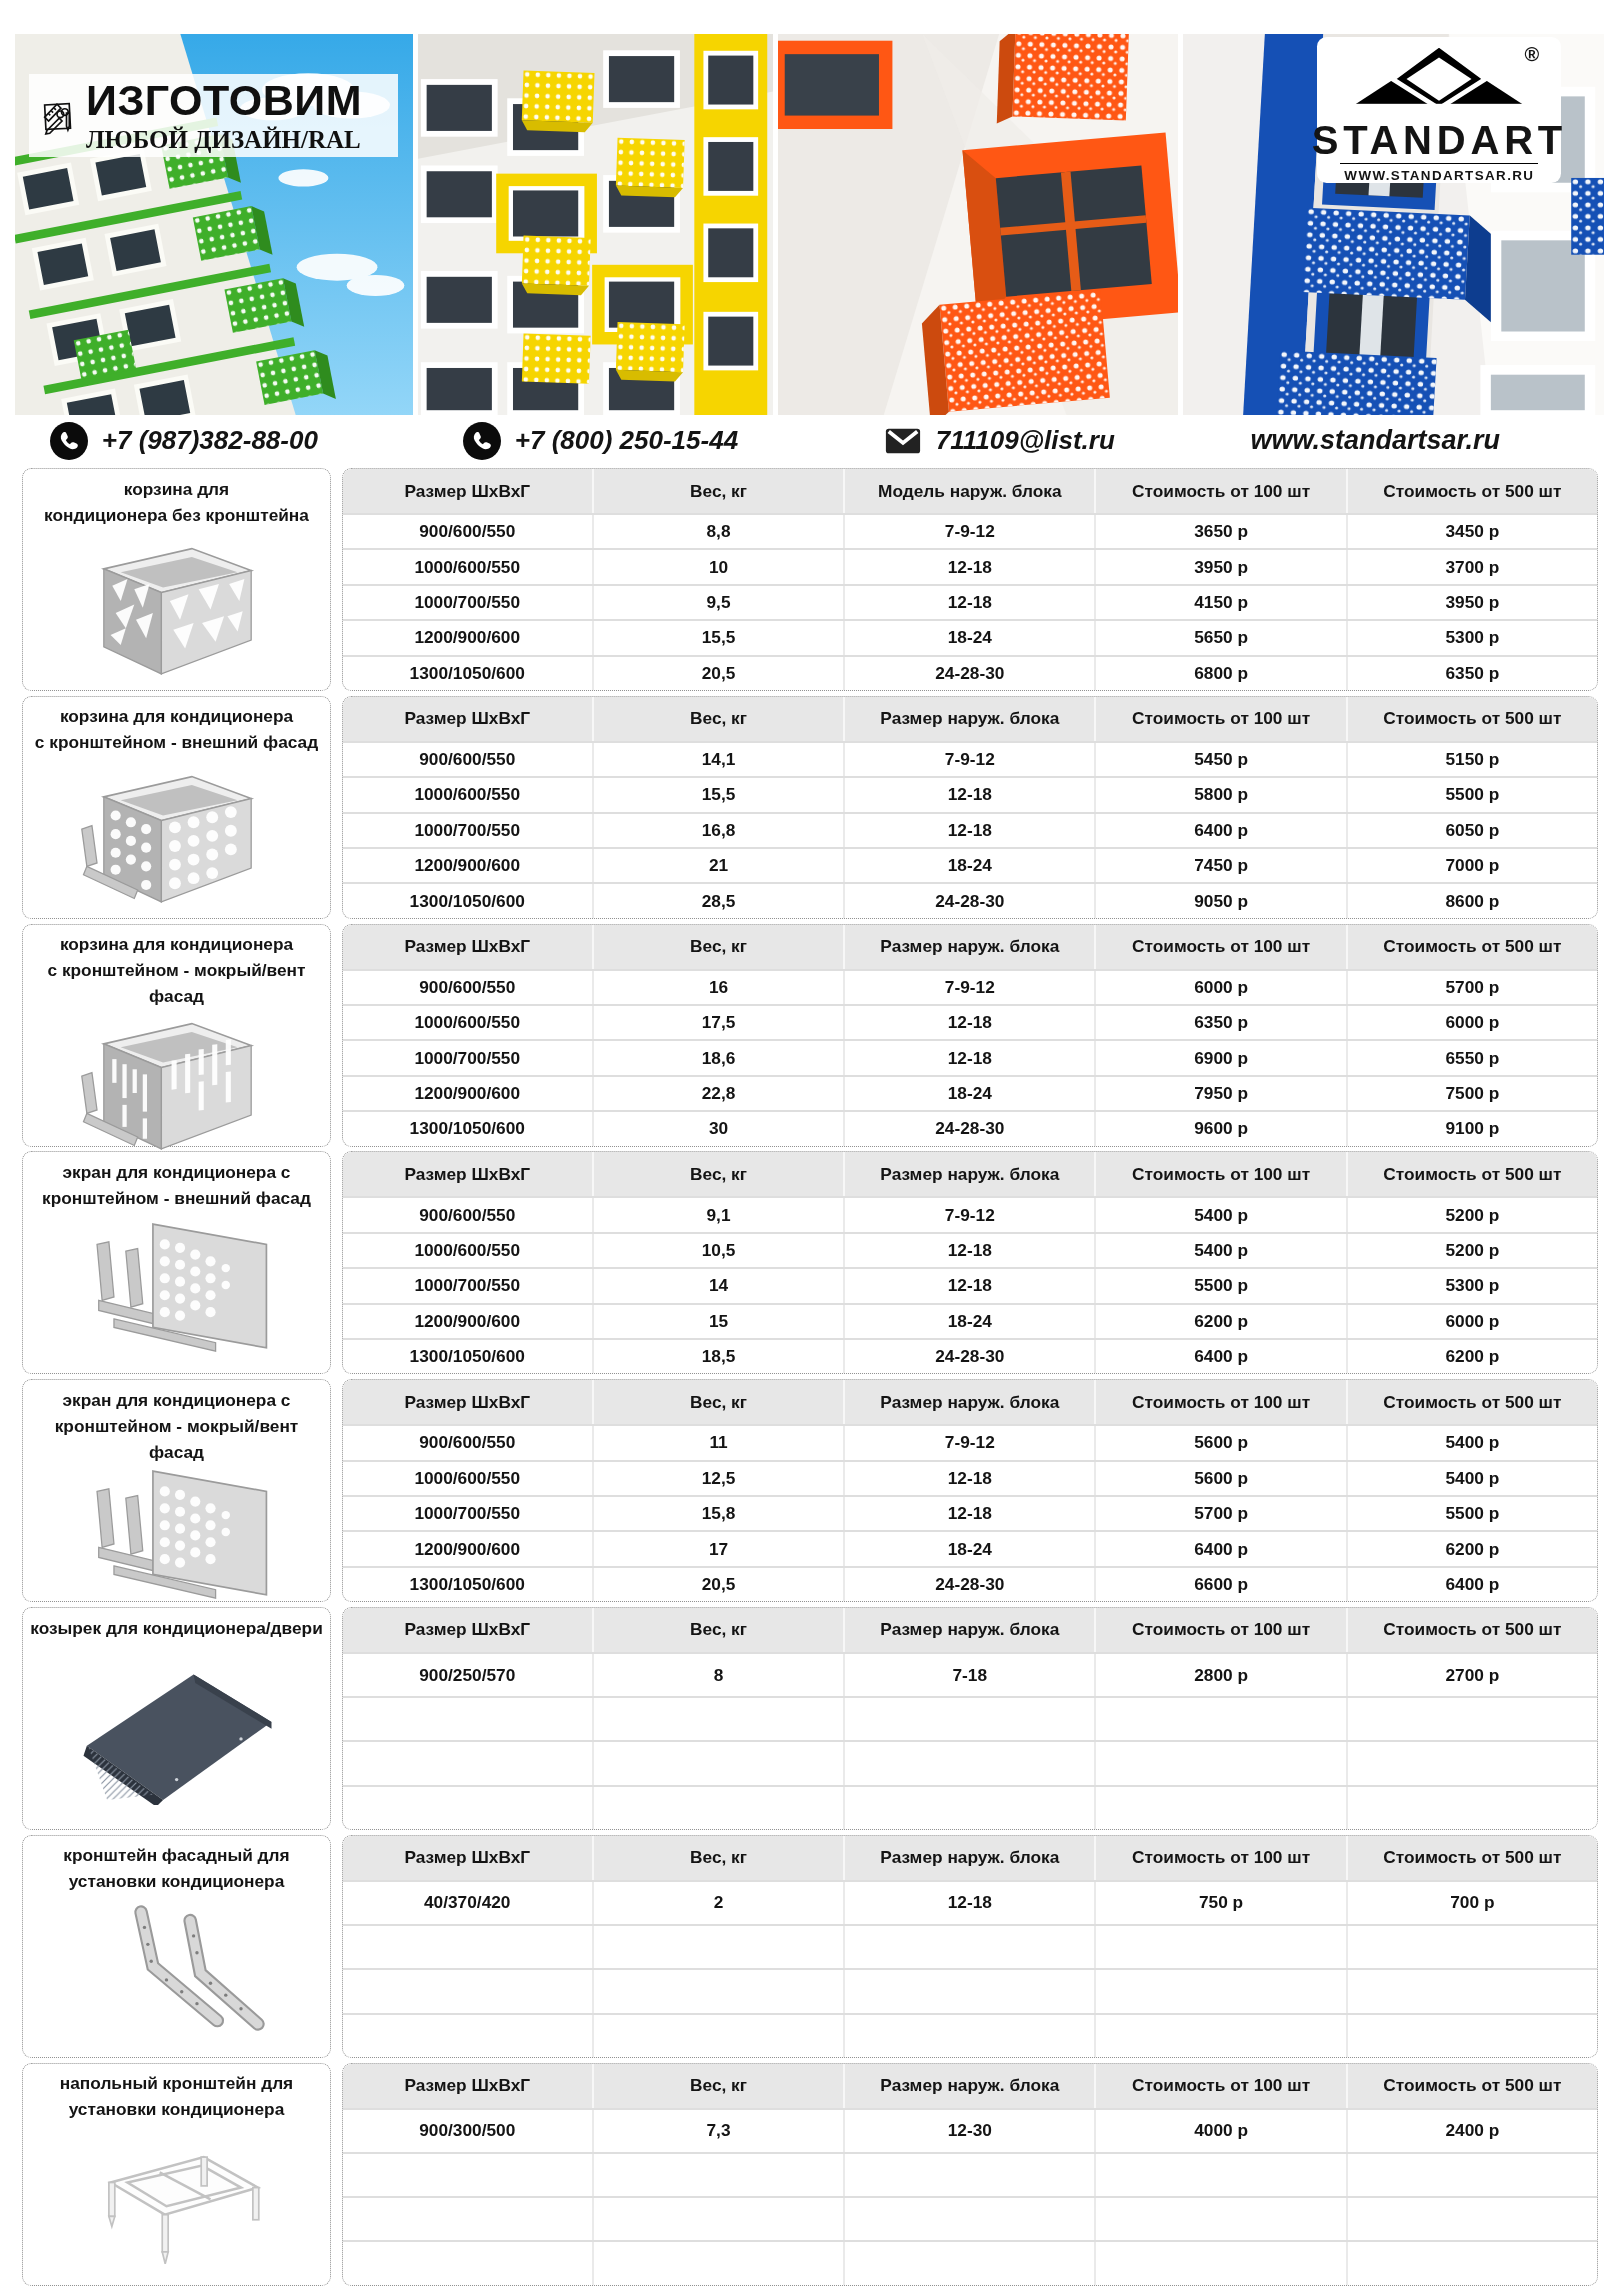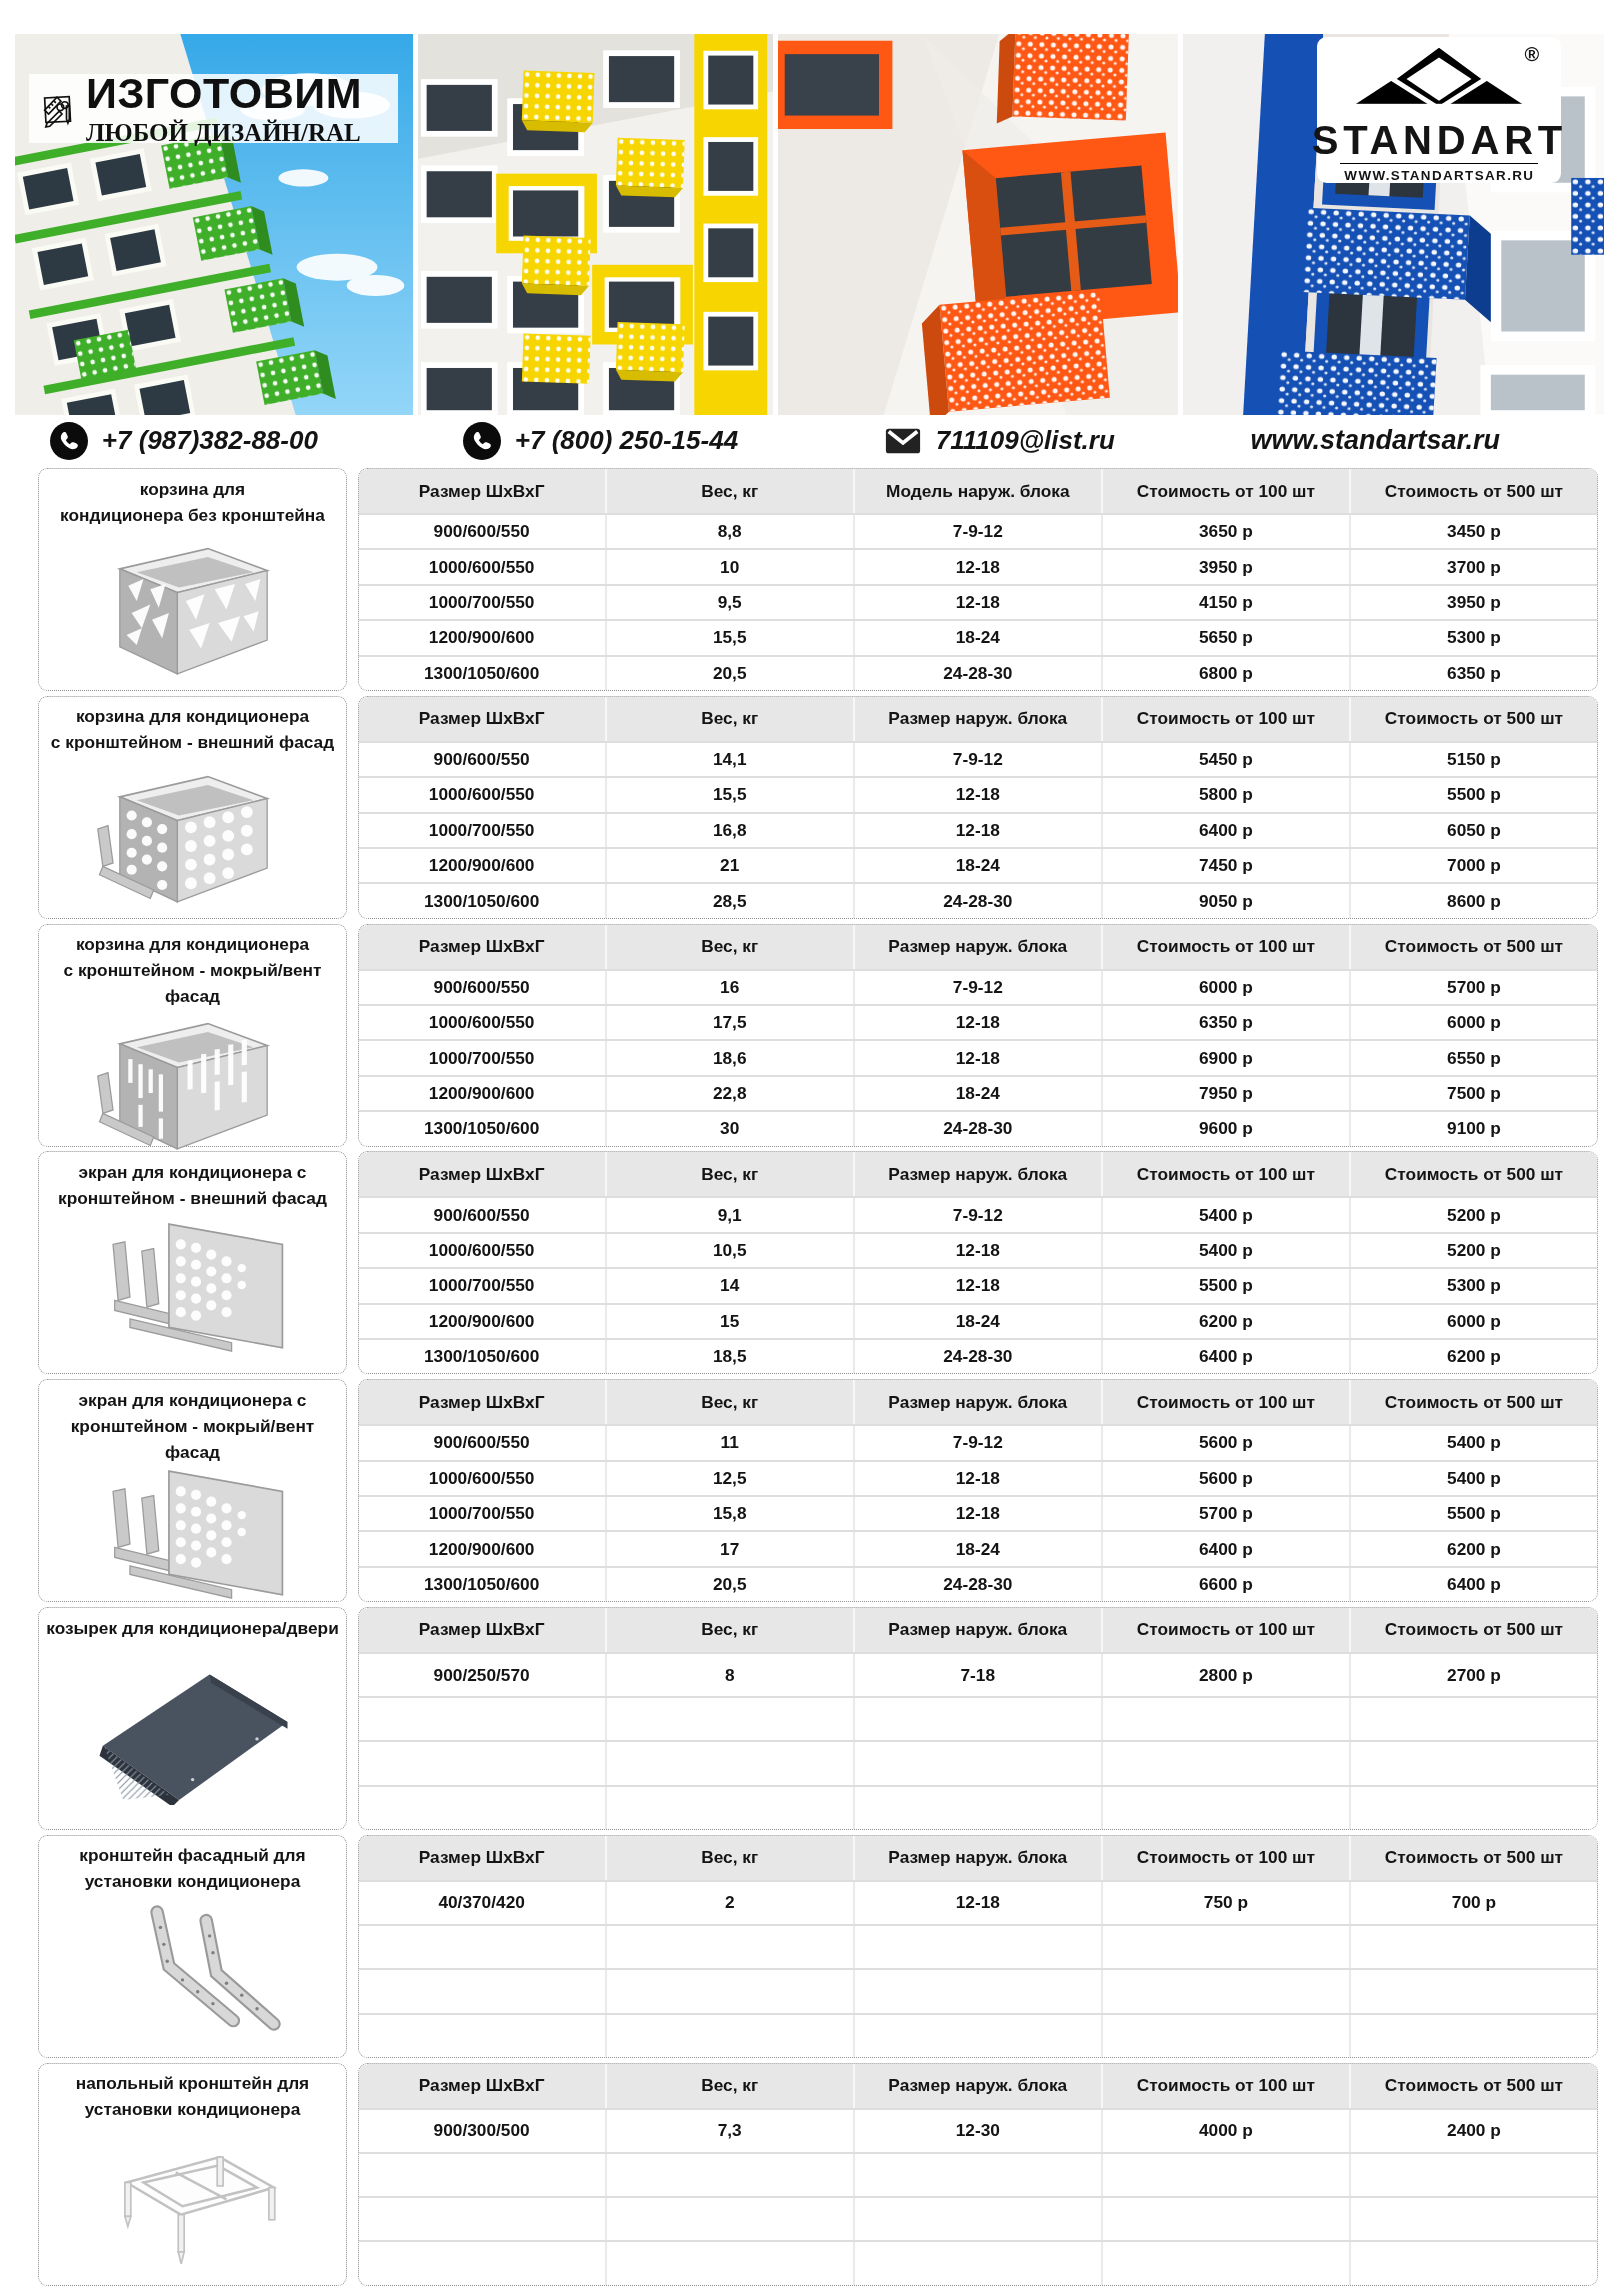--- a/index.html
+++ b/index.html
@@ -9,21 +9,21 @@
   }
   .page{position:relative;width:1621px;height:2292px;background:#fff;overflow:hidden;
         font-family:"Liberation Sans",sans-serif;font-weight:bold;color:var(--c-ink);}
 
   
   .banner{position:absolute;left:15.4px;top:34px;width:1589px;height:381px;display:flex;gap:4.8px;}
   .photo{position:relative;overflow:hidden;flex:none;height:381px;}
   .photo svg{display:block;width:100%;height:100%;}
   .ph-green{width:398px;} .ph-yellow{width:355px;} .ph-orange{width:400px;} .ph-blue{flex:1;}
 
-  .design-overlay{position:absolute;left:13.4px;top:40px;width:369px;height:69px;
+  .design-overlay{position:absolute;left:13.4px;top:40px;width:369px;height:83px;
     background:rgba(255,255,255,.86);display:flex;align-items:center;padding:0 9.6px;box-sizing:border-box;gap:9.6px;}
   .design-text{display:flex;flex-direction:column;line-height:1;}
   .design-line1{font-size:43px;letter-spacing:0.5px;color:#101010;}
   .design-line2{font-size:25px;margin-top:4.8px;color:#101010;font-family:Liberation Serif, serif;}
 
   .logo-box{position:absolute;right:43px;top:2.9px;width:244px;height:146px;background:#fff;border-radius:9.6px;
     display:flex;flex-direction:column;align-items:center;padding-top:7.7px;box-sizing:border-box;}
   .logo-mount{position:relative;width:192px;height:65px;}
   .logo-reg{position:absolute;right:-3.8px;top:-1.9px;font-size:20px;}
   .logo-brand{font-size:40px;letter-spacing:4.8px;line-height:1;margin-top:10px;}
@@ -31,21 +31,21 @@
   .logo-site{font-size:13.4px;letter-spacing:1.4px;margin-top:3.8px;}
 
   
   .contacts{position:absolute;left:15.4px;top:415px;width:1589px;height:51px;background:#fff;font-style:italic;}
   .contact{position:absolute;top:0;height:51px;display:flex;align-items:center;gap:13.4px;font-size:26px;}
   .c1{left:35px;} .c2{left:448px;} .c3{left:869px;} .c4{left:1235px;font-size:27px;}
   .cicon{width:38px;height:38px;flex:none;}
 
   
   #sections{position:absolute;left:22px;top:468px;width:1576px;}
-  .section{display:flex;gap:10.6px;height:223px;margin-bottom:4.8px;margin-left:16px;}
+  .section{display:flex;gap:10.6px;height:223px;margin-bottom:4.8px;}
   .panel{width:309px;flex:none;border:1.9px dotted var(--c-dot);border-radius:9.6px;box-sizing:border-box;
     padding:7.7px 5.8px 3.8px;display:flex;flex-direction:column;align-items:center;background:#fff;}
   .panel-title{font-size:17.3px;line-height:1.5;text-align:center;white-space:pre-line;}
   .panel-image{flex:1;display:flex;align-items:center;justify-content:center;width:100%;}
   .panel-image svg{max-width:240px;max-height:144px;}
   .ptable{flex:1;border:1.9px dotted var(--c-dot);border-radius:9.6px;box-sizing:border-box;overflow:hidden;
     display:flex;flex-direction:column;background:#fff;}
   .thead{display:flex;height:44px;flex:none;background:var(--c-header);}
   .th{flex:1;display:flex;align-items:center;justify-content:center;font-size:17.3px;border-right:2.9px solid #f7f7f7;text-align:center;}
   .th:last-child{border-right:none;}

